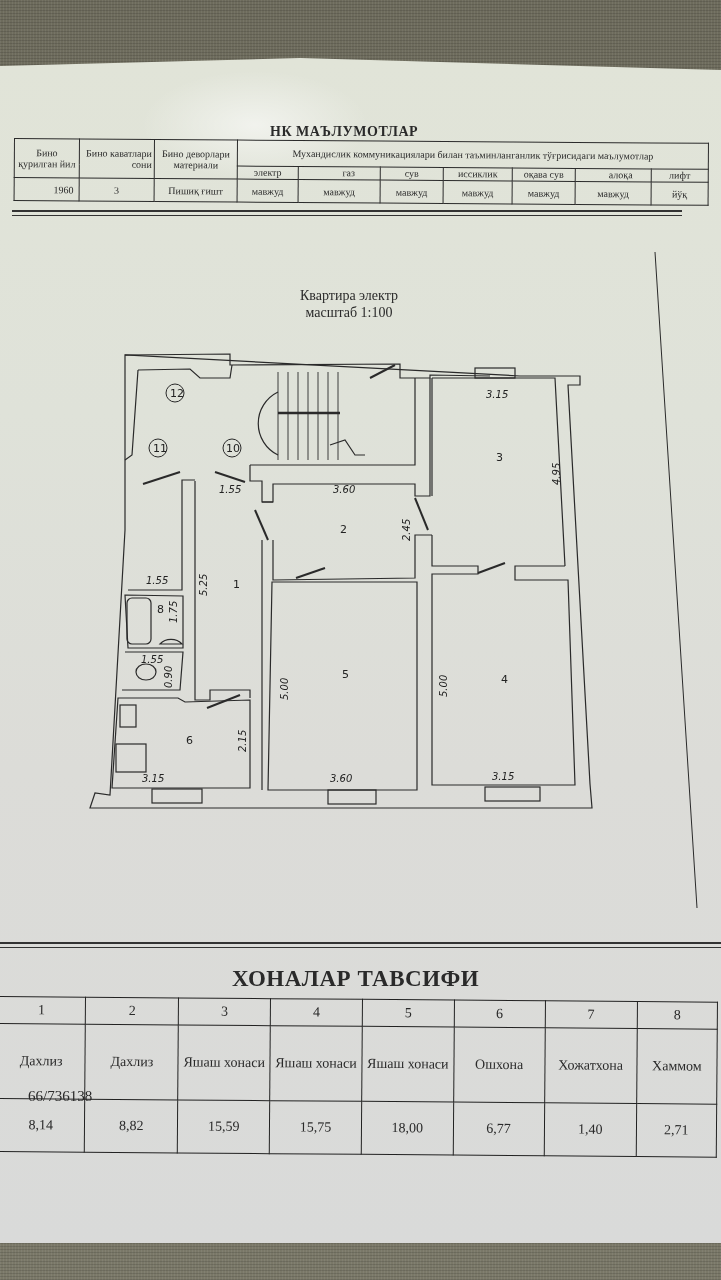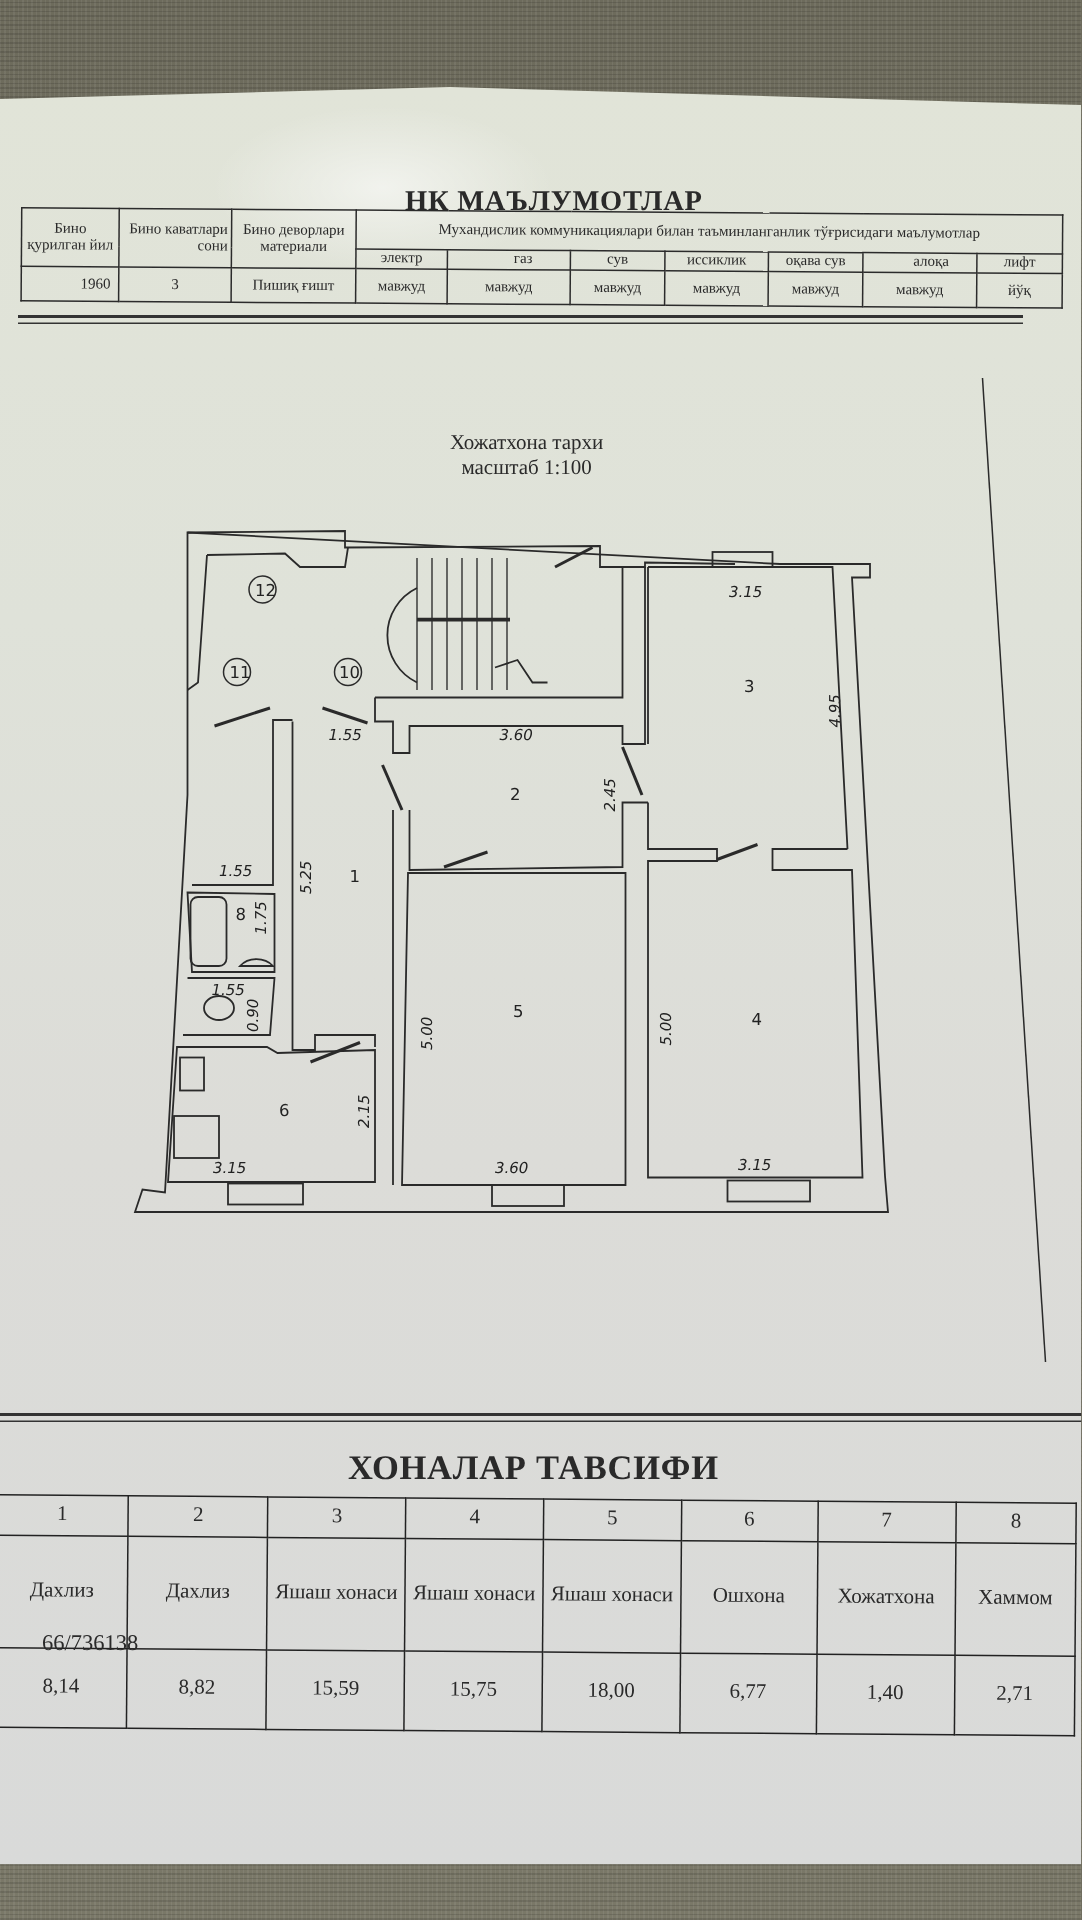--- a/index.html
+++ b/index.html
@@ -20,21 +20,21 @@
     position:absolute; left:0; top:58px; width:721px; height:1185px;
     background:linear-gradient(180deg,#e1e4d8 0%,#dfe2d9 30%,#dcdcd8 60%,#d9dad9 100%);
     clip-path: polygon(0 8px, 300px 0, 721px 12px, 721px 100%, 0 100%);
   }
   .glare {
     position:absolute; left:140px; top:70px; width:230px; height:110px;
     background:radial-gradient(ellipse at center, rgba(255,255,255,0.55), rgba(255,255,255,0) 70%);
     pointer-events:none;
   }
   .hdr-title {
-    position:absolute; left:270px; top:124px; font-size:19px; font-weight:bold; letter-spacing:0.5px;
+    position:absolute; left:270px; top:124px; font-size:14px; font-weight:bold; letter-spacing:0.5px;
   }
   table.info {
     position:absolute; left:14px; top:138px; border-collapse:collapse; font-size:10px;
     transform:rotate(0.4deg); transform-origin:left top;
   }
   table.info td {
     border:1px solid #2b2b2b; text-align:center; padding:0 2px; line-height:11px; vertical-align:middle;
   }
   .info-rule { position:absolute; left:12px; top:210px; width:670px; height:3px; border-top:2px solid #333; border-bottom:1px solid #333; }
   .plan-title {
@@ -93,21 +93,21 @@
     <td>мавжуд</td>
     <td>мавжуд</td>
     <td>мавжуд</td>
     <td>йўқ</td>
   </tr>
 </tbody>
   </table>
 <div class="info-rule"></div>
 
 <div class="plan-title">
-  <div>Хожатхона тархи</div>
+  <div>Квартира электр</div>
   <div>масштаб 1:100</div>
 </div>
 
 <svg class="plan" width="721" height="960">
   <g fill="none" stroke="#2a2a2a" stroke-width="1.2">
 
     <path d="M125,355 L230,354 L230,365 L400,364 L400,378 L430,378 L430,375 L490,376"></path>
     <path d="M520,376 L580,376 L580,385 L568,385 L590,784 L592,808 L90,808 L95,793 L110,795 L125,530 L125,355 Z" fill="none"></path>
 
     <path d="M138,370 L190,369 L200,378 L230,378 L232,365"></path>

